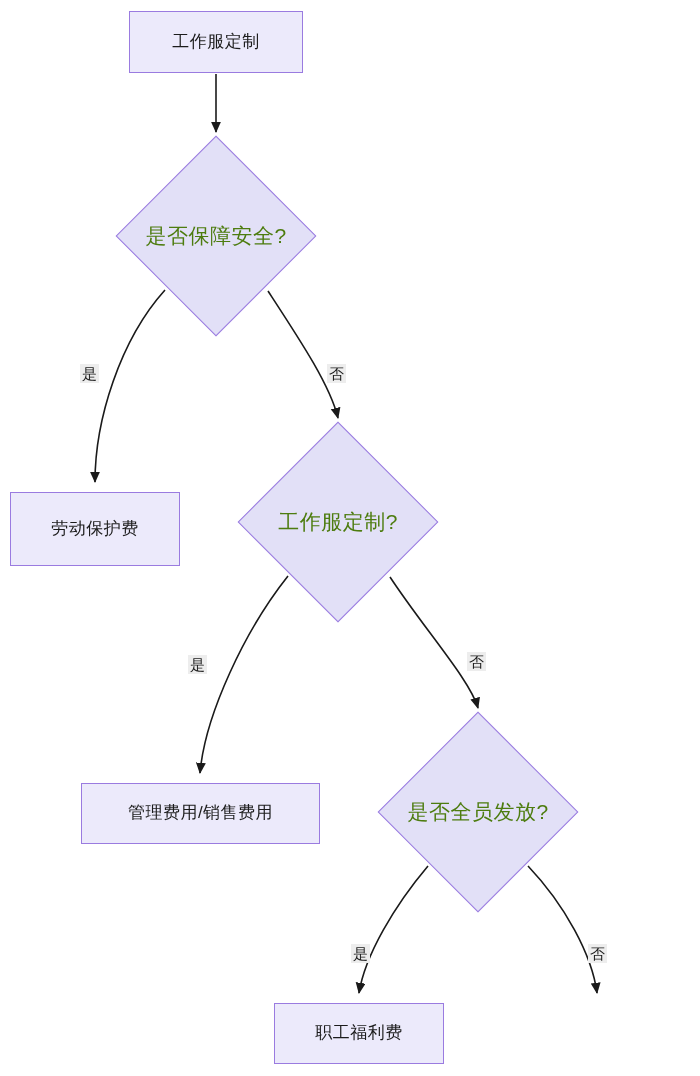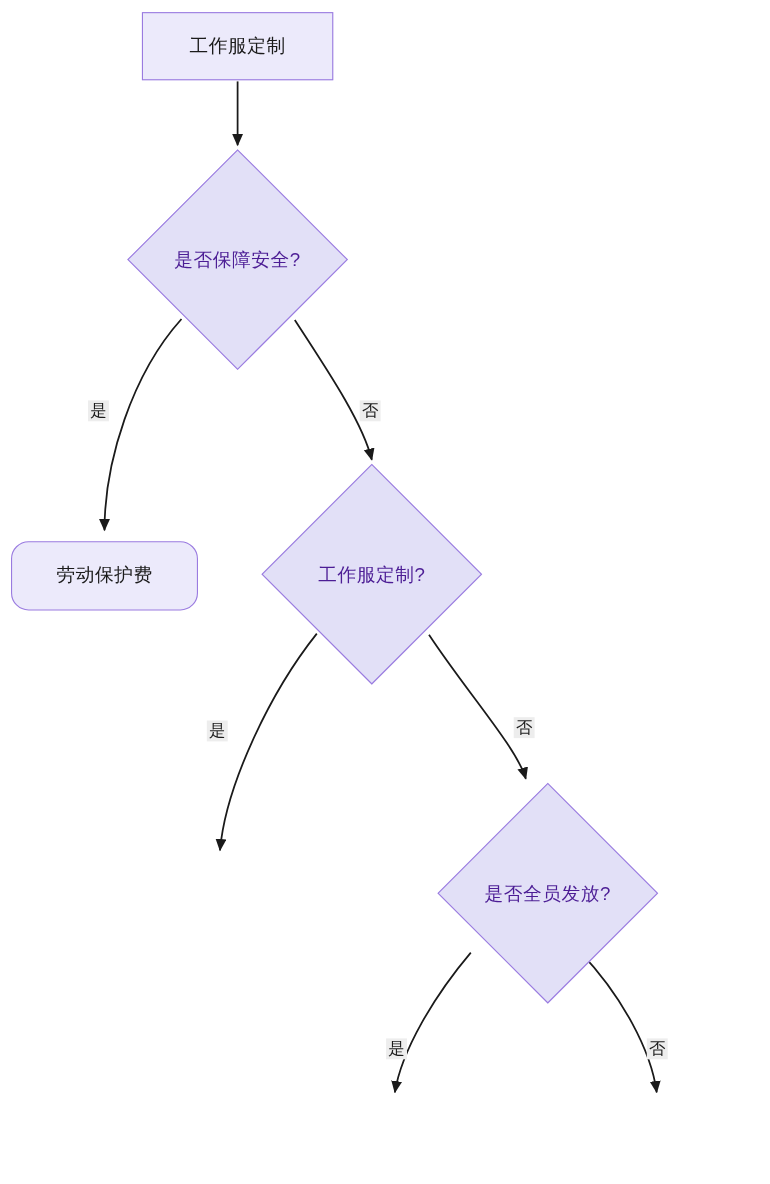--- a/index.html
+++ b/index.html
@@ -55,22 +55,22 @@
     left: 0; top: 0;
     width: 100%; height: 100%;
     background: #E2E0F7;
     border: 1.4px solid #9A7BE0;
     transform: rotate(45deg);
     box-sizing: border-box;
   }
   .node-diamond .diamond-label {
     position: relative;
     z-index: 2;
-    font-size: 17px;
-    color: #4c1d95;
+    font-size: 21px;
+    color: #4d7c0f;
     white-space: nowrap;
     letter-spacing: 0.5px;
   }
   .edge-label {
     position: absolute;
     background: #EDEDED;
     color: #1b1b1b;
     font-size: 15px;
     line-height: 1.15;
     padding: 1px 2px;
@@ -106,35 +106,41 @@
 
   <div class="node node-rect" style="left:129px; top:11px; width:174px; height:62px;">
     <span>工作服定制</span>
   </div>
 
   <div class="node node-diamond" style="left:145px; top:165px; width:142px; height:142px;">
     <div class="diamond-shape"></div>
     <span class="diamond-label">是否保障安全?</span>
   </div>
 
-  <div class="node node-rect" style="left:10px; top:492px; width:170px; height:63px;border-radius:16px;">
+  <div class="node node-rect" style="left:10px; top:492px; width:170px; height:74px;">
     <span>劳动保护费</span>
   </div>
 
   <div class="node node-diamond" style="left:267px; top:451px; width:142px; height:142px;">
     <div class="diamond-shape"></div>
     <span class="diamond-label">工作服定制?</span>
   </div>
 
+  <div class="node node-rect" style="left:81px; top:783px; width:239px; height:61px;">
+    <span>管理费用/销售费用</span>
+  </div>
 
-  <div class="node node-diamond" style="left:427px; top:741px; width:142px; height:142px;">
+  <div class="node node-diamond" style="left:407px; top:741px; width:142px; height:142px;">
     <div class="diamond-shape"></div>
     <span class="diamond-label">是否全员发放?</span>
   </div>
 
+  <div class="node node-rect" style="left:274px; top:1003px; width:170px; height:61px;">
+    <span>职工福利费</span>
+  </div>
 
 
   <div class="edge-label" style="left:80px; top:364px;">是</div>
 
   <div class="edge-label" style="left:327px; top:364px;">否</div>
 
   <div class="edge-label" style="left:188px; top:655px;">是</div>
 
   <div class="edge-label" style="left:467px; top:652px;">否</div>
 

